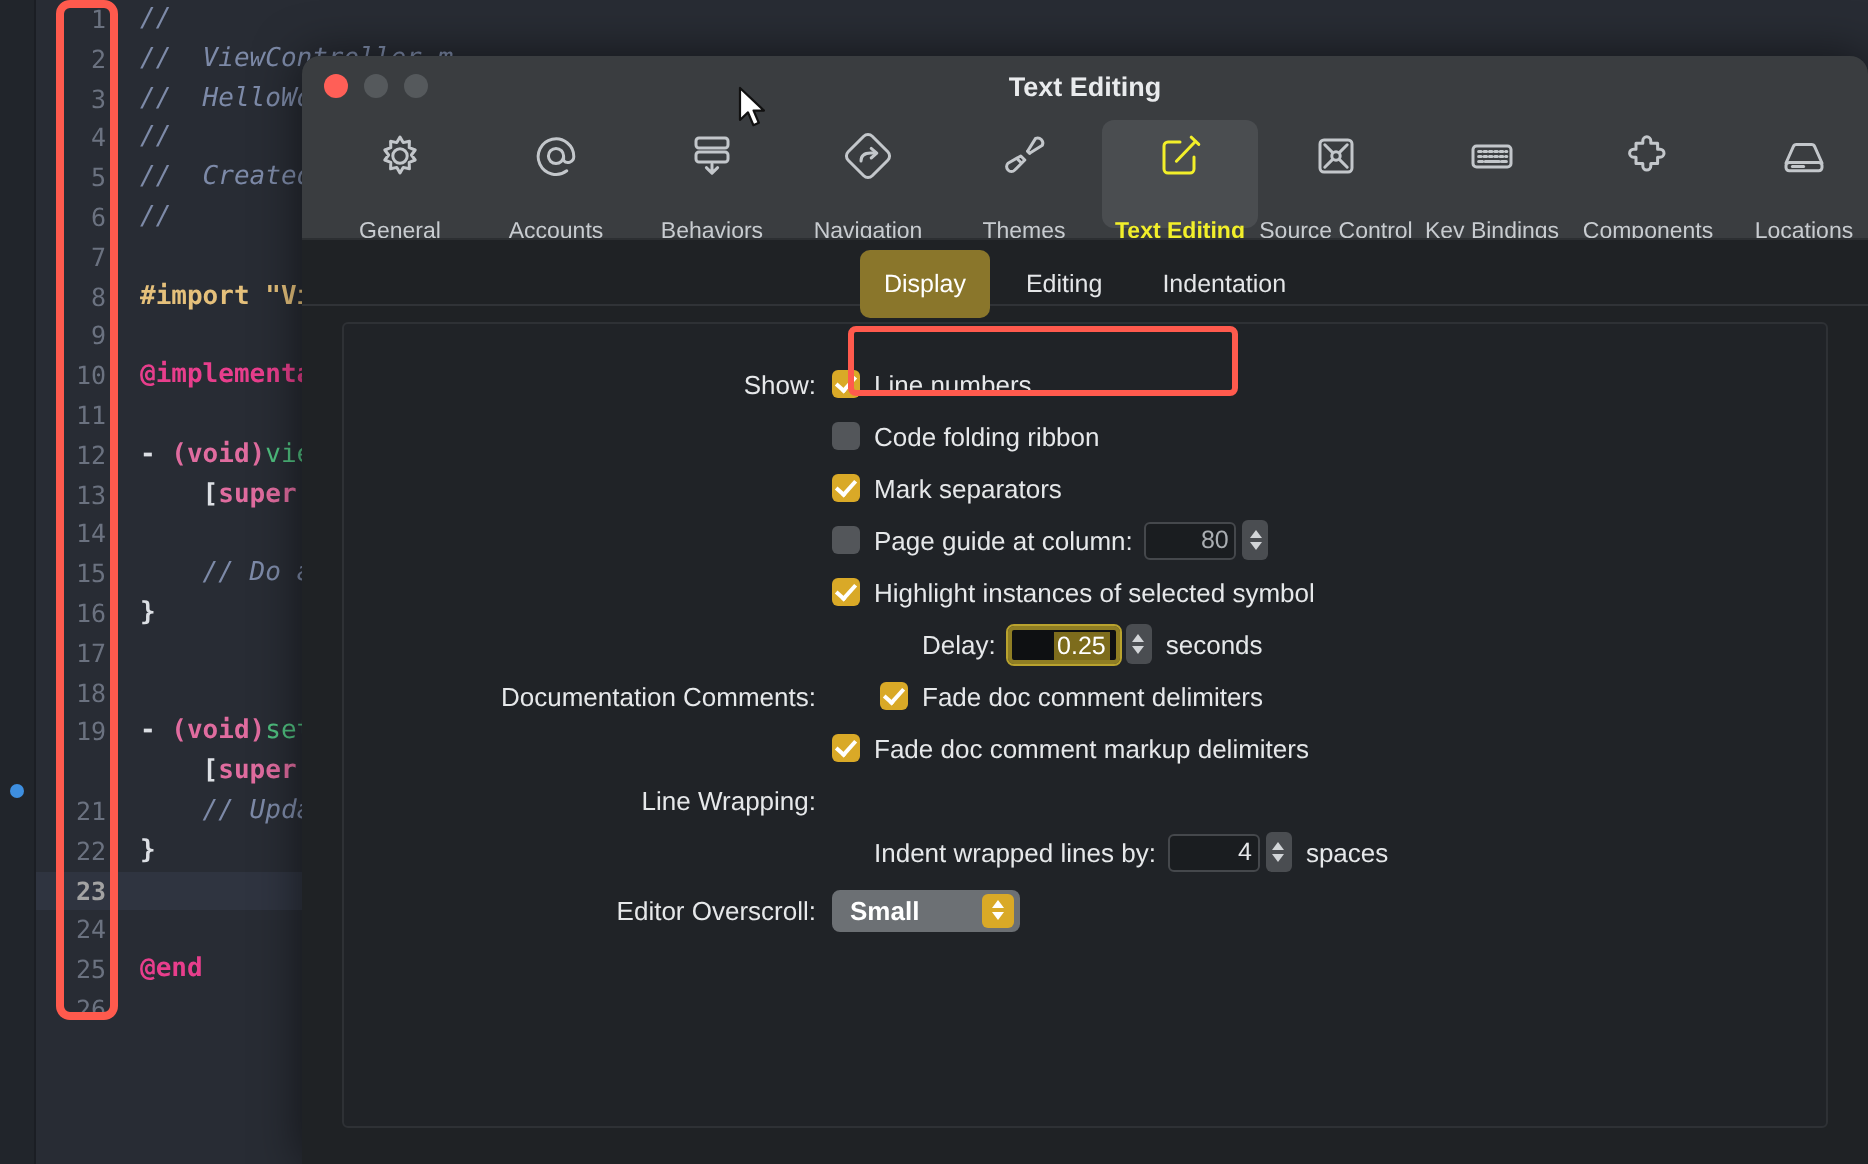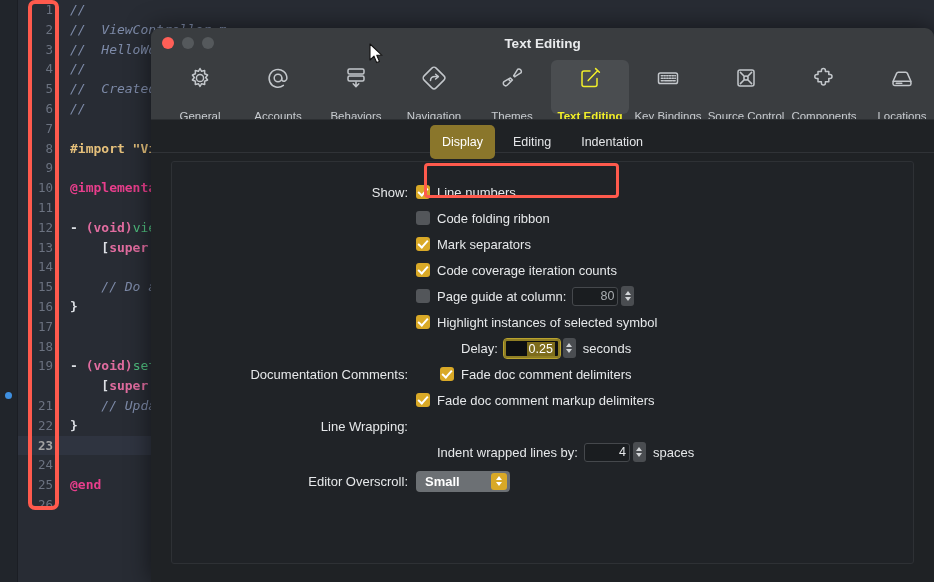--- a/index.html
+++ b/index.html
@@ -425,35 +425,35 @@
           <svg width="26" height="26" viewBox="0 0 26 26">
             <path d="M20 13.5 v6 a2 2 0 0 1 -2 2 H7 a2 2 0 0 1 -2 -2 V8 a2 2 0 0 1 2 -2 h6" stroke="#f2ef2a" fill="none" stroke-width="1.5" stroke-linecap="round" stroke-linejoin="round"></path>
             <path d="M11.2 15.6 L20.8 5.6 M18.6 3.6 L22.4 7.2" stroke="#f2ef2a" fill="none" stroke-width="1.5" stroke-linecap="round" stroke-linejoin="round"></path>
           </svg>
         </div>
         <div class="tblabel">Text Editing</div>
       </div>
       <div class="tbitem">
         <div class="tbicon">
           <svg width="26" height="26" viewBox="0 0 26 26">
-            <rect x="3.5" y="8" width="19" height="10.5" rx="1.8" stroke="#c3c7cb" fill="none" stroke-width="1.5" stroke-linecap="round" stroke-linejoin="round"></rect>
-            <path d="M6.3 10.7 h1.3 M9 10.7 h1.3 M11.7 10.7 h1.3 M14.4 10.7 h1.3 M17.1 10.7 h1.3 M19.8 10.7 h0.6 M6.3 13.2 h1.3 M9 13.2 h1.3 M11.7 13.2 h1.3 M14.4 13.2 h1.3 M17.1 13.2 h1.3 M19.8 13.2 h0.6 M6.3 15.7 h2 M9.6 15.7 h7 M17.8 15.7 h2.4" stroke="#c3c7cb" fill="none" stroke-width="1.5" stroke-linecap="round" stroke-linejoin="round"></path>
-          </svg>
-        </div>
-        <div class="tblabel">Key Bindings</div>
-      </div>
-      <div class="tbitem">
-        <div class="tbicon">
-          <svg width="26" height="26" viewBox="0 0 26 26">
             <rect x="5" y="5" width="16" height="16" rx="2" stroke="#c3c7cb" fill="none" stroke-width="1.5" stroke-linecap="round" stroke-linejoin="round"></rect>
             <circle cx="13" cy="13" r="2.1" stroke="#c3c7cb" fill="none" stroke-width="1.5" stroke-linecap="round" stroke-linejoin="round"></circle>
             <path d="M7.4 7.4 L11.2 11.2 M18.6 7.4 L14.8 11.2 M7.4 18.6 L11.2 14.8 M18.6 18.6 L14.8 14.8" stroke="#c3c7cb" fill="none" stroke-width="1.5" stroke-linecap="round" stroke-linejoin="round"></path>
           </svg>
         </div>
         <div class="tblabel">Source Control</div>
+      </div>
+      <div class="tbitem">
+        <div class="tbicon">
+          <svg width="26" height="26" viewBox="0 0 26 26">
+            <rect x="3.5" y="8" width="19" height="10.5" rx="1.8" stroke="#c3c7cb" fill="none" stroke-width="1.5" stroke-linecap="round" stroke-linejoin="round"></rect>
+            <path d="M6.3 10.7 h1.3 M9 10.7 h1.3 M11.7 10.7 h1.3 M14.4 10.7 h1.3 M17.1 10.7 h1.3 M19.8 10.7 h0.6 M6.3 13.2 h1.3 M9 13.2 h1.3 M11.7 13.2 h1.3 M14.4 13.2 h1.3 M17.1 13.2 h1.3 M19.8 13.2 h0.6 M6.3 15.7 h2 M9.6 15.7 h7 M17.8 15.7 h2.4" stroke="#c3c7cb" fill="none" stroke-width="1.5" stroke-linecap="round" stroke-linejoin="round"></path>
+          </svg>
+        </div>
+        <div class="tblabel">Key Bindings</div>
       </div>
       <div class="tbitem">
         <div class="tbicon">
           <svg width="26" height="26" viewBox="0 0 26 26">
             <path d="M10.4 5.4 a2 2 0 0 1 4 0 v1.2 h3.4 v3 h1.2 a2 2 0 0 1 0 4 h-1.2 v3.2 h-3.4 v1.2 a2 2 0 0 1 -4 0 v-1.2 H7 v-3.2 H5.8 a2 2 0 0 1 0 -4 H7 v-3 h3.4 Z" stroke="#c3c7cb" fill="none" stroke-width="1.5" stroke-linecap="round" stroke-linejoin="round"></path>
           </svg>
         </div>
         <div class="tblabel">Components</div>
       </div>
       <div class="tbitem">
@@ -493,29 +493,20 @@
                 <span class="cblabel">Code folding ribbon</span>
               </div>
             </div>
           </div>
           <div class="row">
             <div class="rowlabel"></div>
             <div class="rowctl">
               <div style="display: flex; align-items: center;">
                 <div class="cb on"></div>
                 <span class="cblabel">Mark separators</span>
-              </div>
-            </div>
-          </div>
-          <div class="row">
-            <div class="rowlabel"></div>
-            <div class="rowctl">
-              <div style="display: flex; align-items: center;">
-                <div class="cb on"></div>
-                <span class="cblabel">Code coverage iteration counts</span>
               </div>
             </div>
           </div>
           <div class="row">
             <div class="rowlabel"></div>
             <div class="rowctl">
               <div style="display: flex; align-items: center;">
                 <div class="cb"></div>
                 <span class="cblabel">Page guide at column:</span>
               </div>

